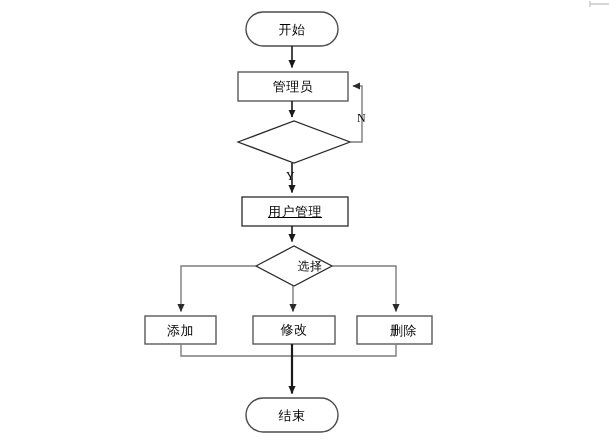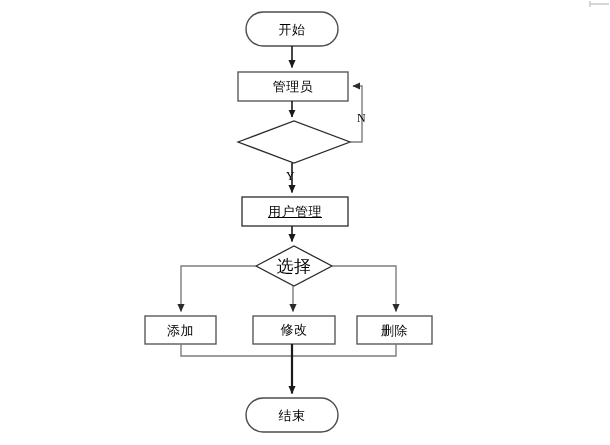--- a/index.html
+++ b/index.html
@@ -150,27 +150,27 @@
     </g>
   </svg>
 
   <div class="node-label" style="left:246px; top:12px; width:92px; height:34px;">开始</div>
 
   <div class="node-label" style="left:238px; top:72px; width:110px; height:29px;border-radius:12px;">管理员</div>
 
 
   <div class="node-label" style="left:242px; top:197px; width:106px; height:29px;text-decoration:underline;">用户管理</div>
 
-  <div class="node-label" style="left:256px; top:250px; width:76px; height:32px; font-size:17px;">选择</div>
+  <div class="node-label" style="left:272px; top:250px; width:76px; height:32px; font-size:12px;">选择</div>
 
   <div class="node-label" style="left:145px; top:316px; width:71px; height:28px;">添加</div>
 
   <div class="node-label" style="left:253px; top:316px; width:82px; height:27px;">修改</div>
 
-  <div class="node-label" style="left:357px; top:316px; width:75px; height:28px;font-family:Liberation Serif, serif;">删除</div>
+  <div class="node-label" style="left:366px; top:316px; width:75px; height:28px;font-family:Liberation Serif, serif;">删除</div>
 
   <div class="node-label" style="left:246px; top:398px; width:92px; height:34px;">结束</div>
 
   <div class="edge-label" style="left:357px; top:112px;">N</div>
 
   <div class="edge-label" style="left:286px; top:170px;">Y</div>
 
   <div class="hit" style="left:246px; top:12px; width:92px; height:34px;"></div>
   <div class="hit" style="left:238px; top:72px; width:110px; height:29px;"></div>
   <div class="hit" style="left:238px; top:121px; width:112px; height:42px;"></div>

